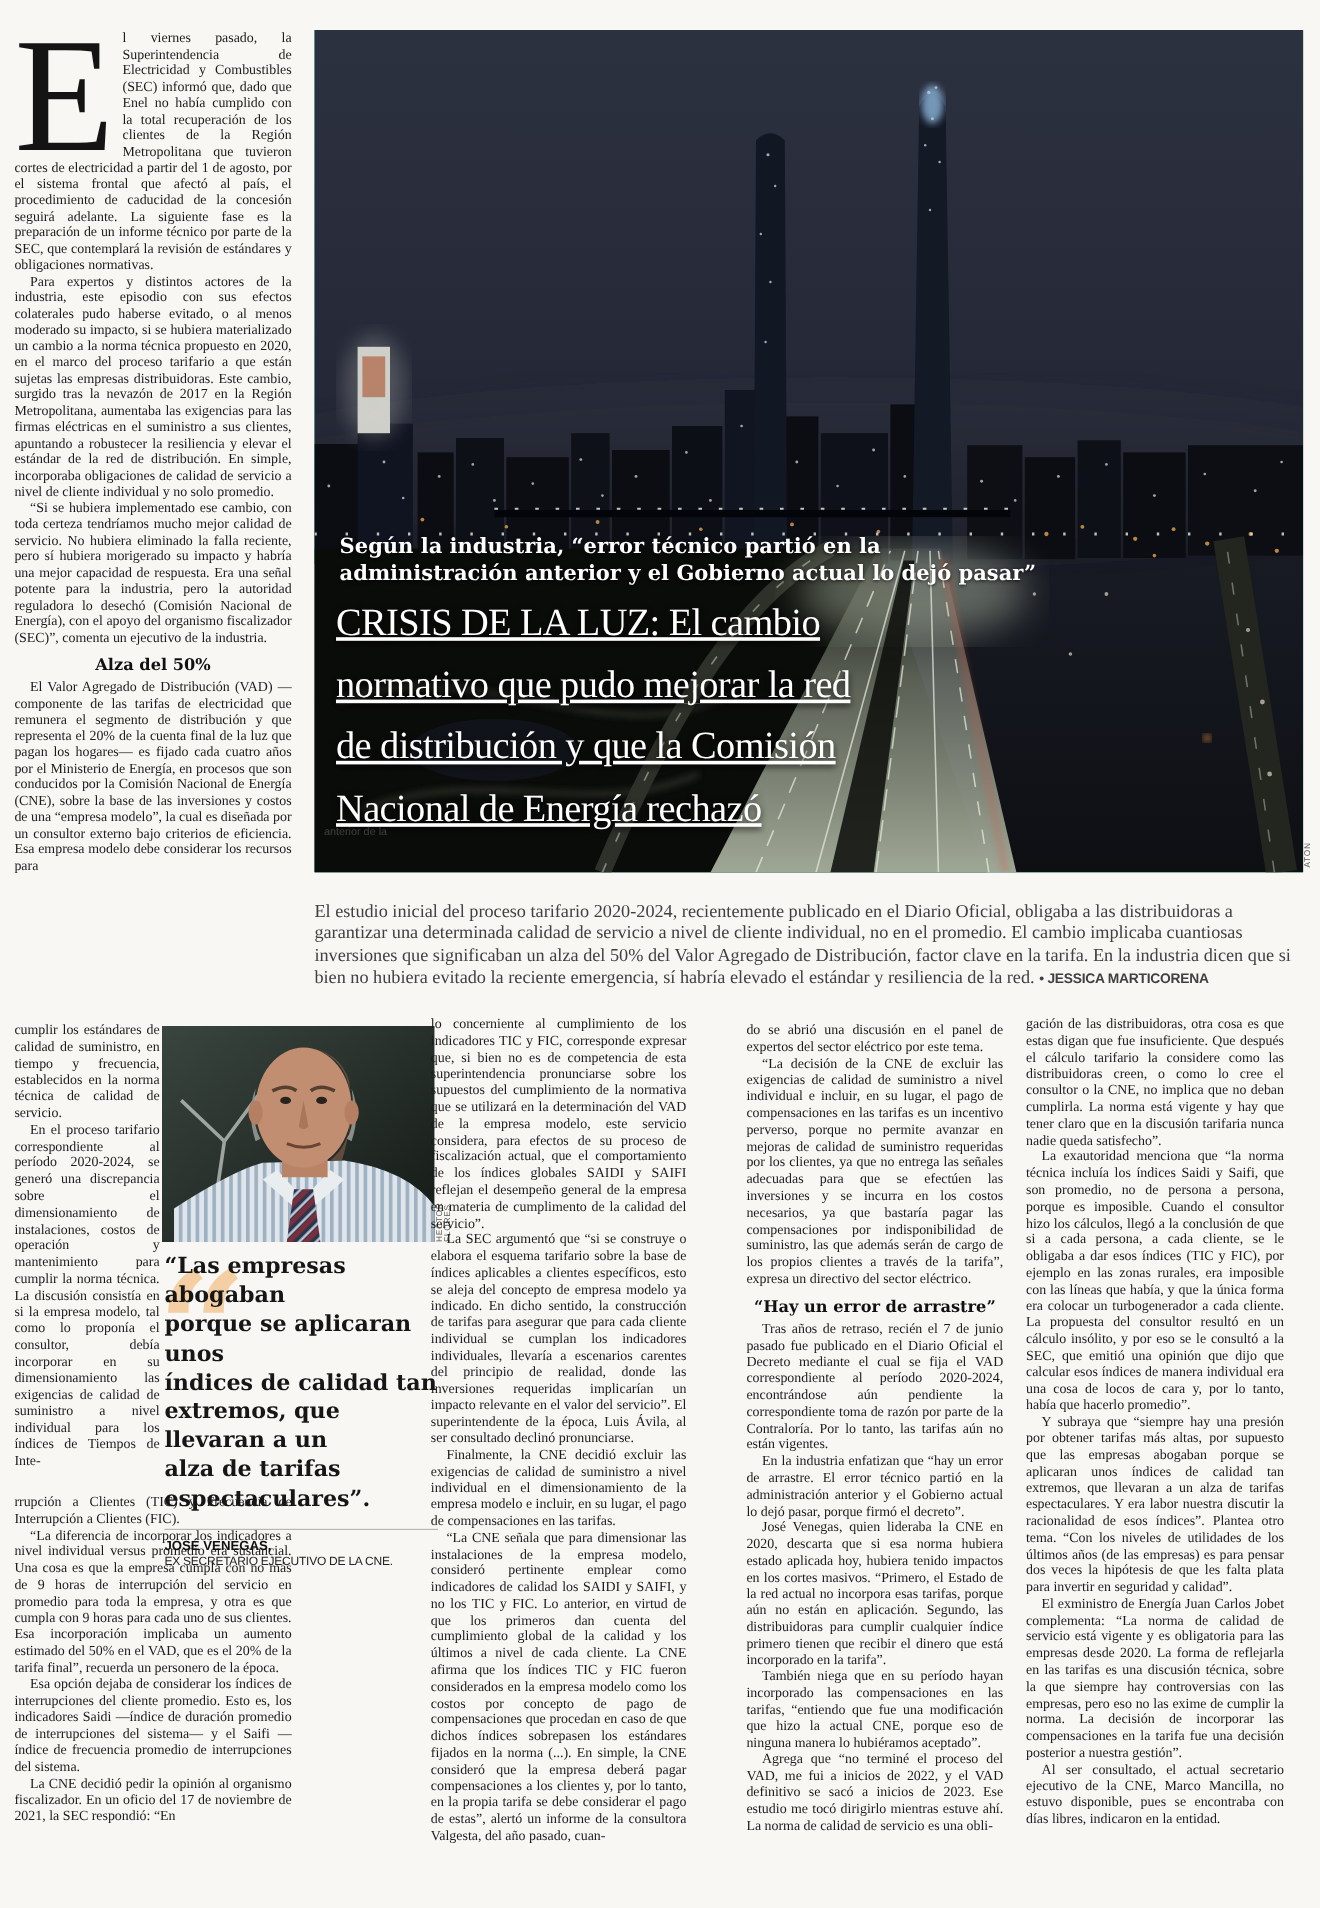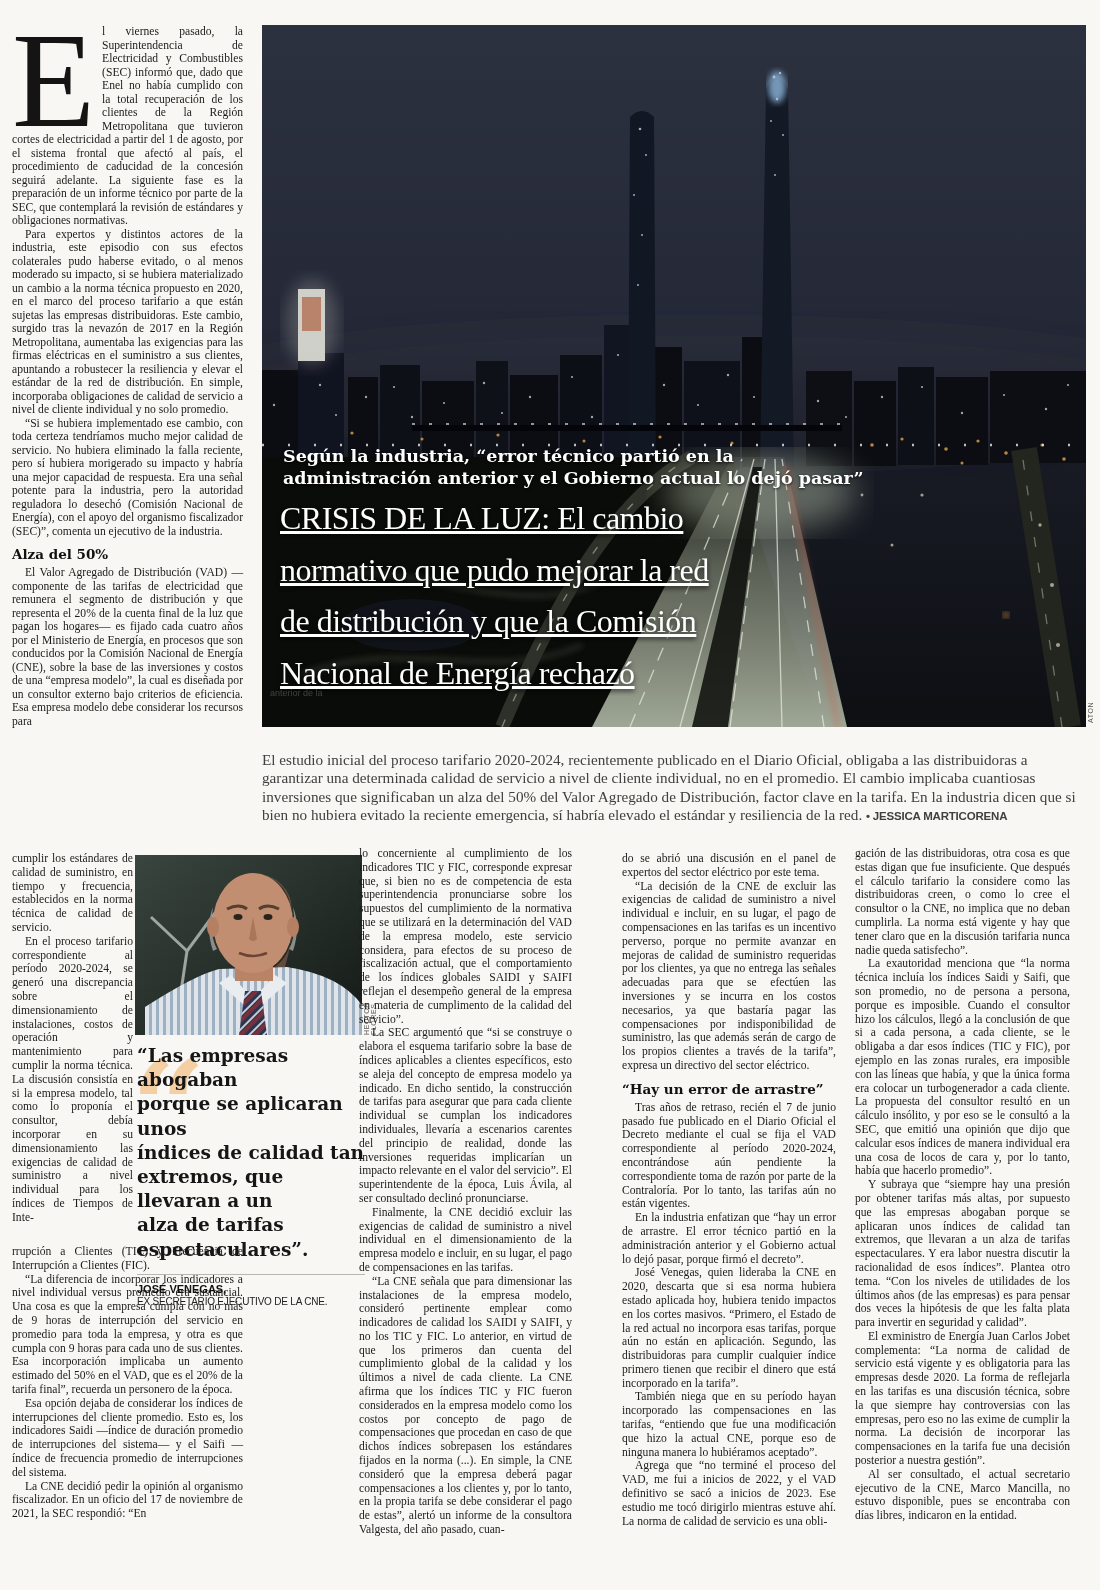--- a/index.html
+++ b/index.html
@@ -19,21 +19,21 @@
   .colA3{left:12px; top:1245px; width:231px;}
   .colB{left:359px; top:847px; width:213px;}
   .colC{left:622px; top:828px; width:214px;margin-top:24px;}
   .colD{left:855px; top:847px; width:215px;}
   .dropcap{
     float:left; font-size:136px; line-height:102px; padding:4px 7px 0 0;
     font-family:"Liberation Serif", serif; color:#141414;
   }
   h3.subhead{
     font-family:"DejaVu Serif", serif; font-size:13.5px; line-height:15px;
-    margin:9px 0 4px 0; font-weight:bold; color:#111; text-align:left;
+    margin:9px 0 4px 0; font-weight:bold; color:#111; text-align:center;
   }
   
   .mainphoto{position:absolute; left:262px; top:25px; width:824px; height:702px; background:#0f766e; overflow:hidden;}
   .mainphoto svg{position:absolute; left:0; top:0;}
   .kicker{
     position:absolute; left:21px; top:420px; width:760px;
     font-family:"DejaVu Serif", serif; font-weight:bold;
     font-size:17.5px; line-height:22px; color:#fff; white-space:pre-line;
     text-shadow:0 1px 3px rgba(0,0,0,.8);
   }

